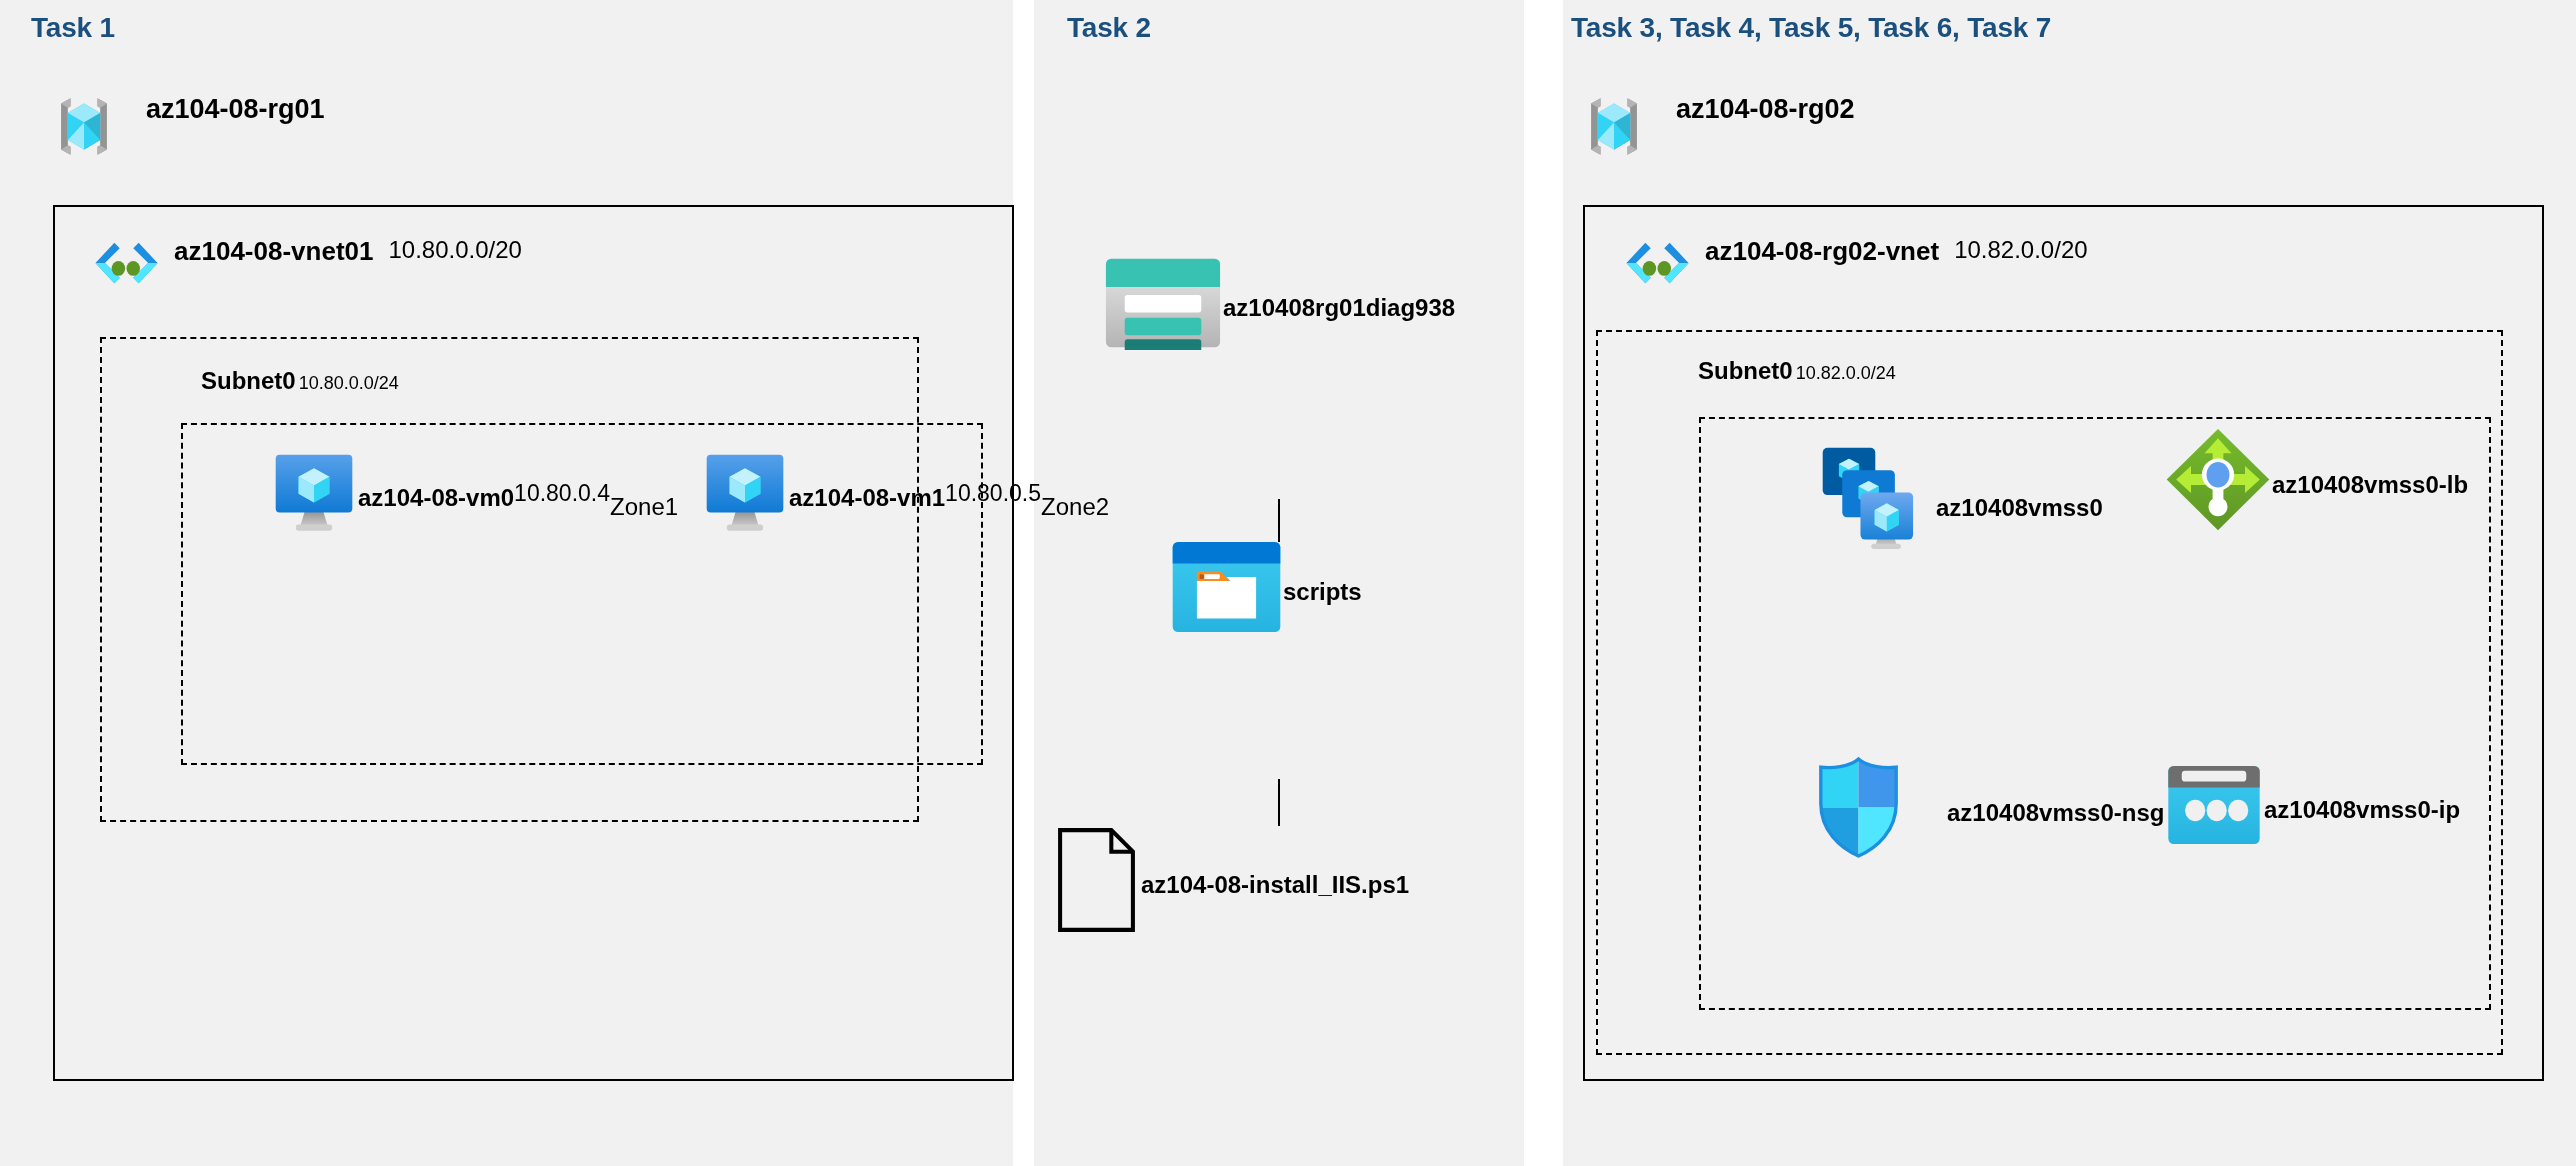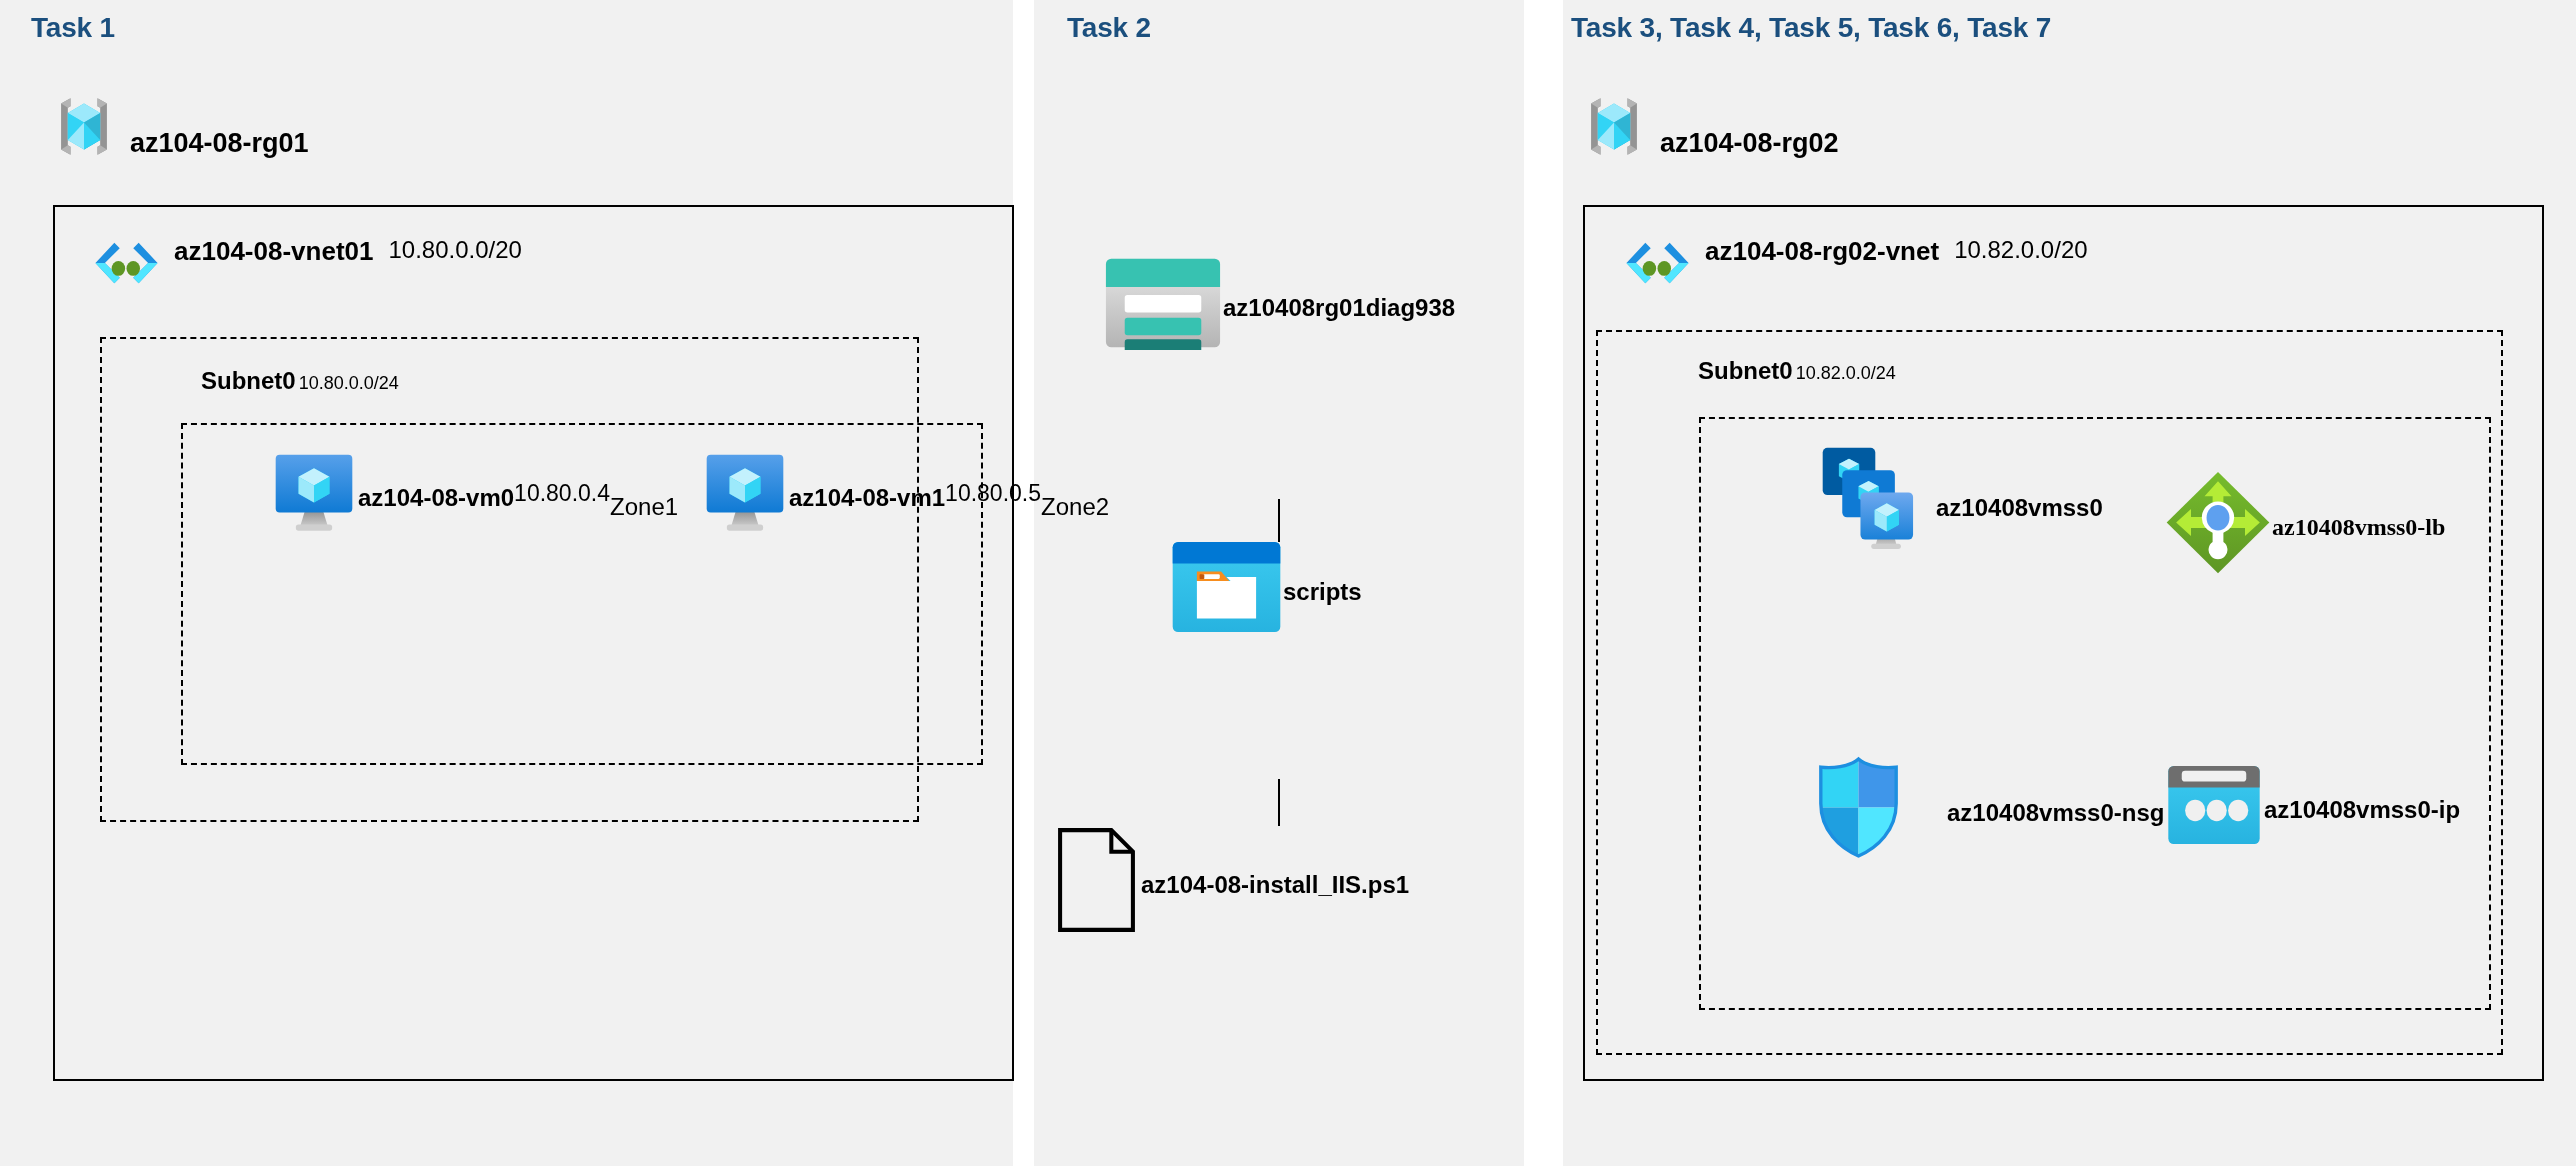--- a/index.html
+++ b/index.html
@@ -23,21 +23,21 @@
     font-weight: bold;
     font-size: 28px;
     letter-spacing: -0.2px;
     white-space: nowrap;
   }
   #heading-task1 { left: 31px;   top: 12px; }
   #heading-task2 { left: 1067px; top: 12px; }
   #heading-task3 { left: 1571px; top: 12px; }
 
   
-  .rg-row { position: absolute; display: flex; align-items: flex-end; gap: 15px; }
+  .rg-row { position: absolute; display: flex; align-items: flex-start; gap: 31px; }
   #rg-row-1 { left: 53px;   top: 94px; }
   #rg-row-2 { left: 1583px; top: 94px; }
   .rg-label { font-size: 27px; font-weight: bold; color: #000; white-space: nowrap; }
 
   
   .vnet-box { position: absolute; border: 2.7px solid #000; background: transparent; }
   #vnet-box-1 { left: 53px;   top: 205px; width: 961px; height: 876px; }
   #vnet-box-2 { left: 1583px; top: 205px; width: 961px; height: 876px; }
 
   .vnet-row { position: absolute; display: flex; align-items: flex-start; gap: 15px; }
@@ -67,21 +67,21 @@
   .node-name { font-size: 24px; font-weight: bold; color:#000; white-space: nowrap; margin-top: 10.8px; text-align:center; }
   .node-ip   { font-size: 23px; font-weight: normal; color:#000; white-space: nowrap; text-align:right; }
   .node-zone { font-size: 24px; font-weight: normal; color:#000; white-space: nowrap; margin-top: 27px; text-align:right; }
 
   #node-vm0  { left: 270px;  top: 452px; width: 222px; }
   #node-vm1  { left: 701px; top: 452px; width: 222px; }
   #node-storage { left: 1103px; top: 256px; width: 351px; }
   #node-scripts { left: 1170px; top: 539px; width: 216px; }
   #node-ps1     { left: 1052px; top: 826px; width: 458px; }
   #node-vmss    { left: 1820px; top: 445px; width: 324px; }
-  #node-lb      { left: 2164px; top: 469px; width: 324px; font-family: Liberation Serif, serif; }
+  #node-lb      { left: 2164px; top: 426px; width: 324px; }
   #node-nsg     { left: 1814px; top: 755px; width: 337px; gap: 44px; }
   #node-ip      { left: 2164px; top: 762px; width: 324px; }
 
   
   .connector { position: absolute; width: 2px; background: #000; }
   #conn-storage-scripts { left: 1278px; top: 499px;  height: 43px; }
   #conn-scripts-ps1     { left: 1278px; top: 779px; height: 47px; }
 
   
   .icon { display: block; }

